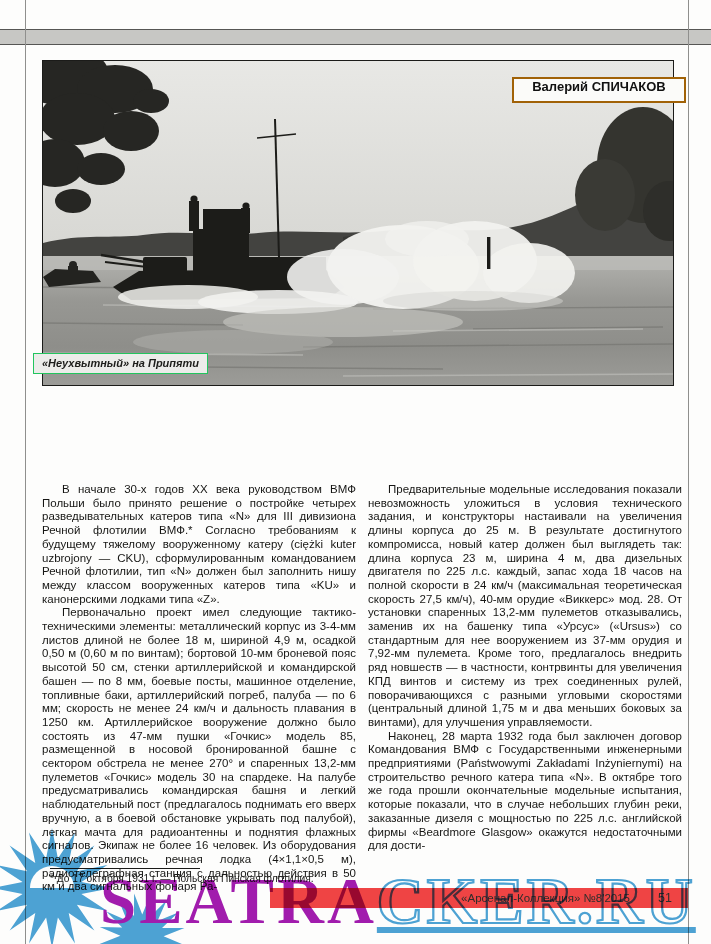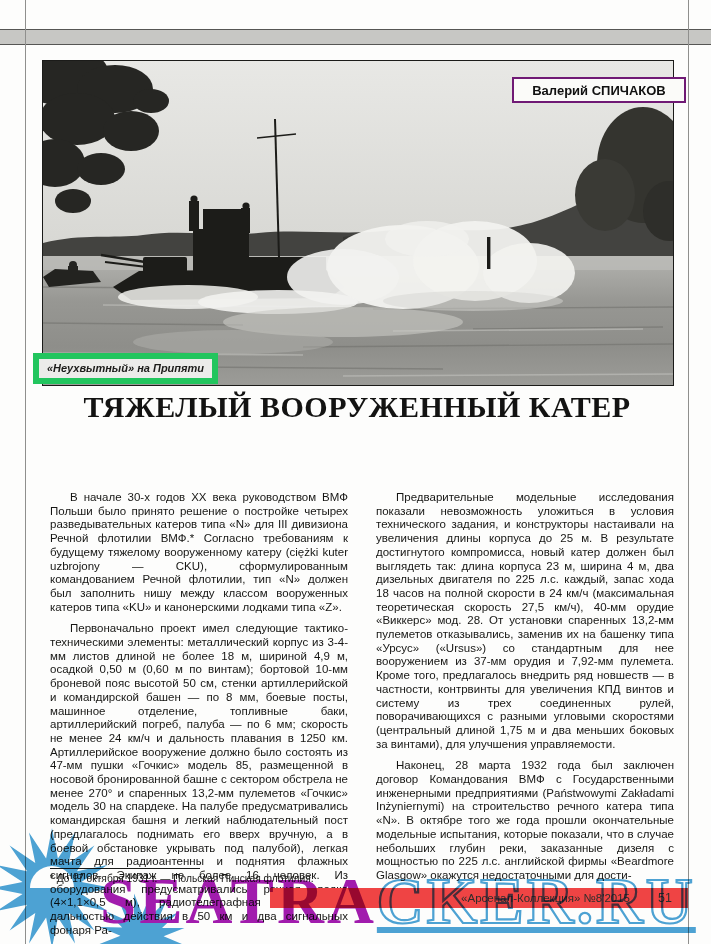--- a/index.html
+++ b/index.html
@@ -11,36 +11,36 @@
   #vrule-right{left:688px;}
 
   #top-bar{position:absolute;left:0;top:29px;width:711px;height:14px;background:#c7c7c4;
     border-top:1px solid #565654;border-bottom:1px solid #565654;}
 
   #photo{position:absolute;left:42px;top:60px;width:630px;height:324px;border:1px solid #1b1b19;
     background:#d9d9d6;overflow:hidden;}
   #photo svg{display:block;}
 
   #author-box{position:absolute;left:512px;top:77px;width:170px;height:22px;background:#fbfbf9;
-    border:2px solid #701a75;display:flex;align-items:center;justify-content:center;
+    border:2px solid #a16207;display:flex;justify-content:center;
     font-weight:bold;font-size:13px;color:#111;}
 
-  #photo-caption{position:absolute;left:33px;top:353px;background:#ececea;border:6px solid #22c55e;
+  #photo-caption{position:absolute;left:33px;top:353px;background:#ececea;border:1px solid #22c55e;
     padding:3px 8px 4px 8px;font-size:11px;font-weight:bold;font-style:italic;color:#1c1c1a;}
 
   #title{position:absolute;left:42px;top:390px;width:630px;text-align:center;
     font-family:"Liberation Serif",serif;color:#131312;font-weight:bold;}
   #title .t1{font-size:30px;line-height:34px;letter-spacing:0.5px;}
   #title .t2{font-size:42px;line-height:46px;margin-top:2px;letter-spacing:0.5px;}
 
   .col{position:absolute;top:483px;width:314px;font-size:11.5px;line-height:13.7px;
     text-align:justify;color:#161614;}
   #col-left{left:42px;}
   #col-right{left:368px;}
-  .col p{margin:8px;text-indent:20px;}
+  .col p{margin:0;text-indent:20px;}
   .col p.noindent{text-indent:0;}
 
   #footnote{position:absolute;left:42px;top:868px;width:314px;font-size:10.2px;color:#1a1a18;}
   #footnote .rule{width:150px;height:1px;background:#1a1a18;margin:0 0 4px 8px;}
   #footnote .fn-text{padding-left:8px;}
 
   #footer-bar{position:absolute;left:270px;top:888px;width:418px;height:20px;background:#ef4444;}
   #footer-journal{position:absolute;right:58px;top:0;height:20px;line-height:20px;
     font-size:11.5px;color:#2d2d2b;}
   #footer-page{position:absolute;left:380px;top:0;width:30px;height:34px;line-height:20px;
@@ -149,21 +149,20 @@
     </svg>
   </div>
 
   <div id="author-box">
     <span>Валерий СПИЧАКОВ</span>
   </div>
 
   <div id="photo-caption">«Неухвытный» на Припяти</div>
 
   <div id="title">
-    <div class="t1">ТЯЖЕЛЫЙ ВООРУЖЕННЫЙ КАТЕР</div>
   </div>
 
   <div id="col-left" class="col">
     <p class="noindent" style="text-indent:20px">В начале 30-х годов XX века руководством ВМФ Польши было принято решение о постройке четырех разведывательных катеров типа «N» для III дивизиона Речной флотилии ВМФ.* Согласно требованиям к будущему тяжелому вооруженному катеру (ciężki kuter uzbrojony — CKU), сформулированным командованием Речной флотилии, тип «N» должен был заполнить нишу между классом вооруженных катеров типа «KU» и канонерскими лодками типа «Z».</p>
     <p>Первоначально проект имел следующие тактико-техническими элементы: металлический корпус из 3-4-мм листов длиной не более 18 м, шириной 4,9 м, осадкой 0,50 м (0,60 м по винтам); бортовой 10-мм броневой пояс высотой 50 см, стенки артиллерийской и командирской башен — по 8 мм, боевые посты, машинное отделение, топливные баки, артиллерийский погреб, палуба — по 6 мм; скорость не менее 24 км/ч и дальность плавания в 1250 км. Артиллерийское вооружение должно было состоять из 47-мм пушки «Гочкис» модель 85, размещенной в носовой бронированной башне с сектором обстрела не менее 270° и спаренных 13,2-мм пулеметов «Гочкис» модель 30 на спардеке. На палубе предусматривались командирская башня и легкий наблюдательный пост (предлагалось поднимать его вверх вручную, а в боевой обстановке укрывать под палубой), легкая мачта для радиоантенны и поднятия флажных сигналов. Экипаж не более 16 человек. Из оборудования предусматривались речная лодка (4×1,1×0,5 м), радиотелеграфная станция с дальностью действия в 50 км и два сигнальных фонаря Ра-</p>
   </div>
 
   <div id="col-right" class="col">
     <p>Предварительные модельные исследования показали невозможность уложиться в условия технического задания, и конструкторы настаивали на увеличения длины корпуса до 25 м. В результате достигнутого компромисса, новый катер должен был выглядеть так: длина корпуса 23 м, ширина 4 м, два дизельных двигателя по 225 л.с. каждый, запас хода 18 часов на полной скорости в 24 км/ч (максимальная теоретическая скорость 27,5 км/ч), 40-мм орудие «Виккерс» мод. 28. От установки спаренных 13,2-мм пулеметов отказывались, заменив их на башенку типа «Урсус» («Ursus») со стандартным для нее вооружением из 37-мм орудия и 7,92-мм пулемета. Кроме того, предлагалось внедрить ряд новшеств — в частности, контрвинты для увеличения КПД винтов и систему из трех соединенных рулей, поворачивающихся с разными угловыми скоростями (центральный длиной 1,75 м и два меньших боковых за винтами), для улучшения управляемости.</p>
     <p>Наконец, 28 марта 1932 года был заключен договор Командования ВМФ с Государственными инженерными предприятиями (Państwowymi Zakładami Inżyniernymi) на строительство речного катера типа «N». В октябре того же года прошли окончательные модельные испытания, которые показали, что в случае небольших глубин реки, заказанные дизеля с мощностью по 225 л.с. английской фирмы «Beardmore Glasgow» окажутся недостаточными для дости-</p>

